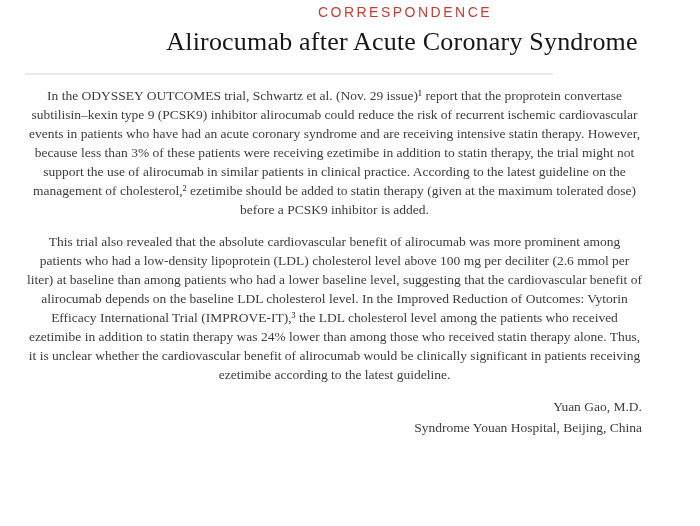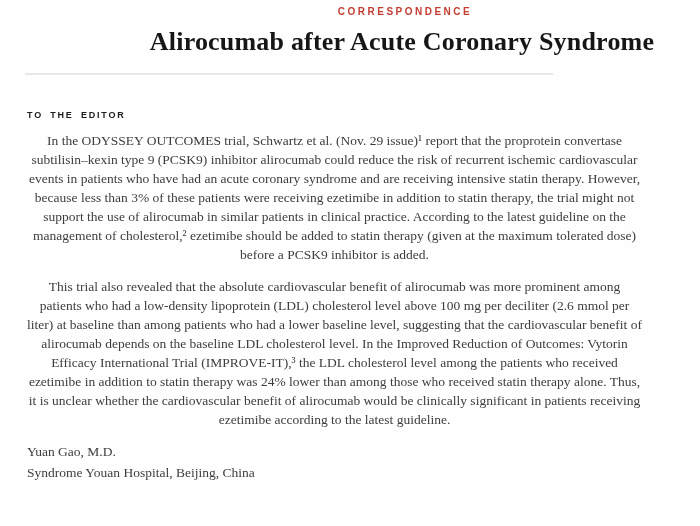--- a/index.html
+++ b/index.html
@@ -25,30 +25,30 @@
     background: var(--page-bg);
   }
   .masthead {
     margin-left: 110px;
     width: 590px;
     text-align: center;
     padding-top: 7px;
   }
   .kicker {
     font-family: "Liberation Sans", "DejaVu Sans", sans-serif;
-    font-size: 10px;
-    font-weight: 700;
+    font-size: 14px;
+    font-weight: 400;
     letter-spacing: 2.5px;
     color: var(--accent-red);
     line-height: 10px;
   }
   .title {
     margin: 9px 6px 0 0;
     font-family: "Liberation Serif", "DejaVu Serif", serif;
-    font-weight: 700;
+    font-weight: 400;
     font-size: 26px;
     line-height: 32px;
     letter-spacing: 0.2px;
     color: var(--title-ink);
   }
   .rule {
     margin: 15px 0 0 25px;
     width: 528px;
     height: 0;
     border-top: 2px solid var(--divider);
@@ -75,36 +75,36 @@
     text-align: center;
   }
   .body-para + .body-para {
     margin-top: 13px;
   }
   .signature {
     margin-top: 12px;
     font-size: 13.5px;
     line-height: 21px;
     color: var(--body-ink);
+    text-align: right;
   }
 </style>
 </head>
 <body>
 
 <div class="page">
 
   <header class="masthead">
     <div class="kicker">CORRESPONDENCE</div>
     <h1 class="title">Alirocumab after Acute Coronary Syndrome</h1>
   </header>
 
   <div class="rule"></div>
 
   <main class="letter">
-    <div class="salutation">TO THE EDITOR</div>
 
     <p class="body-para">In the ODYSSEY OUTCOMES trial, Schwartz et al. (Nov. 29 issue)¹ report that the proprotein convertase subtilisin–kexin type 9 (PCSK9) inhibitor alirocumab could reduce the risk of recurrent ischemic cardiovascular events in patients who have had an acute coronary syndrome and are receiving intensive statin therapy. However, because less than 3% of these patients were receiving ezetimibe in addition to statin therapy, the trial might not support the use of alirocumab in similar patients in clinical practice. According to the latest guideline on the management of cholesterol,² ezetimibe should be added to statin therapy (given at the maximum tolerated dose) before a PCSK9 inhibitor is added.</p>
 
     <p class="body-para">This trial also revealed that the absolute cardiovascular benefit of alirocumab was more prominent among patients who had a low-density lipoprotein (LDL) cholesterol level above 100 mg per deciliter (2.6 mmol per liter) at baseline than among patients who had a lower baseline level, suggesting that the cardiovascular benefit of alirocumab depends on the baseline LDL cholesterol level. In the Improved Reduction of Outcomes: Vytorin Efficacy International Trial (IMPROVE-IT),³ the LDL cholesterol level among the patients who received ezetimibe in addition to statin therapy was 24% lower than among those who received statin therapy alone. Thus, it is unclear whether the cardiovascular benefit of alirocumab would be clinically significant in patients receiving ezetimibe according to the latest guideline.</p>
 
     <div class="signature">
       <div class="sig-name">Yuan Gao, M.D.</div>
       <div class="sig-affiliation">Syndrome Youan Hospital, Beijing, China</div>
     </div>
   </main>

